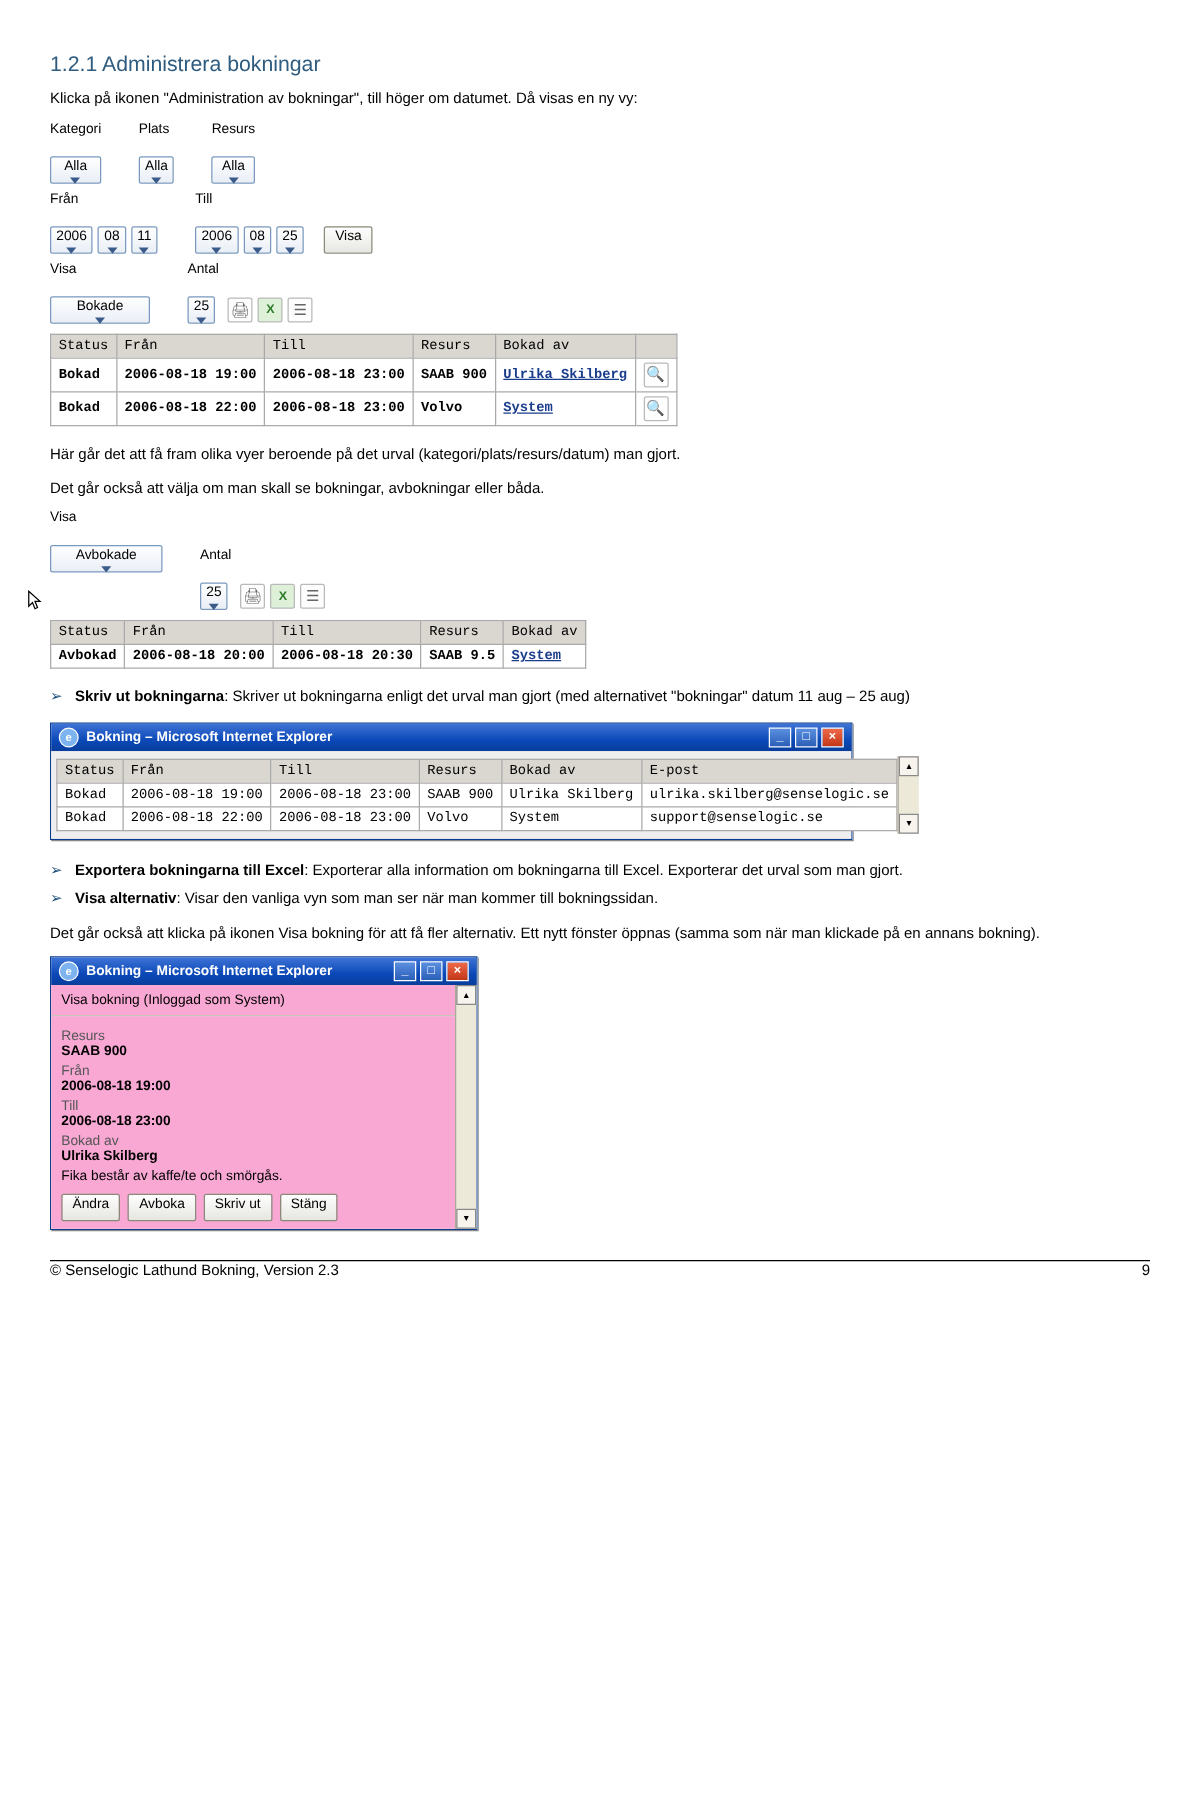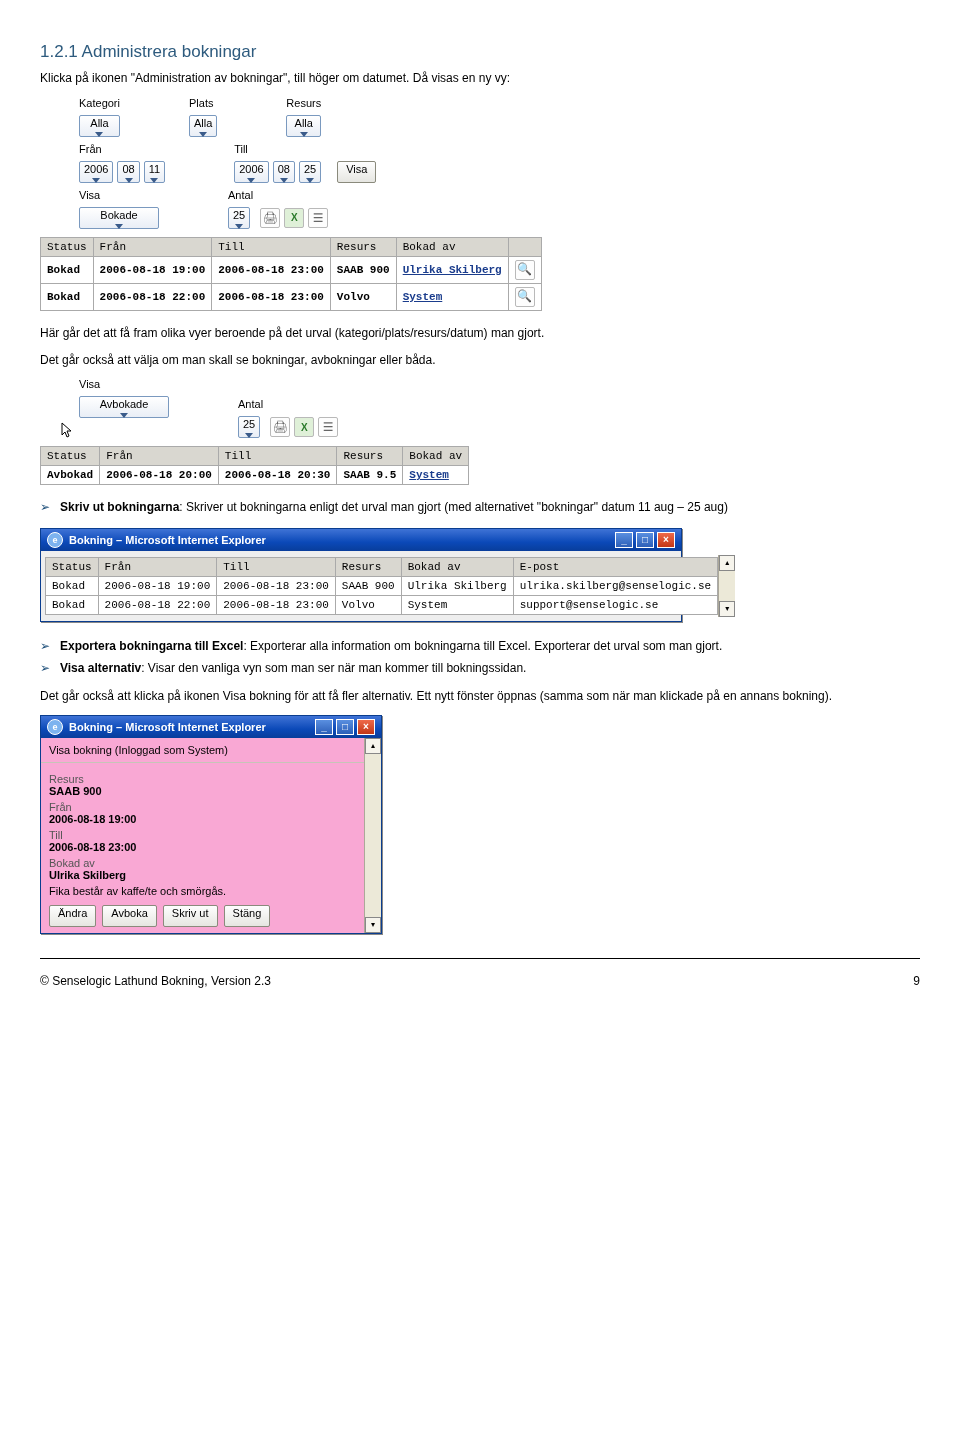--- a/index.html
+++ b/index.html
@@ -17,21 +17,21 @@
     font-size: 17px;
     font-weight: normal;
     color: #2e5b7e;
     margin: 12px 0 8px 0;
   }
   p { margin: 4px 0 10px 0; line-height: 1.4; }
   a { color: #1a3c8c; text-decoration: underline; }
 
   
   .form-row { display: flex; gap: 30px; margin: 6px 0; }
-  .field { display: flex; flex-direction: column; font-size: 11px; gap: 6px; margin-left: 39px; }
+  .field { display: flex; flex-direction: column; font-size: 11px; gap: 16px; }
   .field label { color: #000; font-weight: normal; }
   .dropdown, .btn {
     background: linear-gradient(#fff,#e9eef6);
     border: 1px solid #7a99bf;
     padding: 1px 4px;
     font-size: 11px;
     display: inline-flex;
     align-items: center;
     gap: 3px;
     height: 18px;
@@ -127,21 +127,21 @@
   }
 
   .cursor-ptr {
     display:inline-block; width:12px; height:16px; position:relative;
     margin-left:-18px; margin-top:-2px; vertical-align:top;
   }
   .cursor-ptr svg { position:absolute; left:0; top:0; }
 
   .footer-row {
     display:flex; justify-content:space-between; align-items:center;
-    border-top:1px solid #000; margin-top:24px; padding-top:15px;
+    border-top:1px solid #000; margin-top:24px; padding-top:0;
     font-size:12px;
   }
 </style>
 </head>
 <body>
 
 <h2>1.2.1 Administrera bokningar</h2>
 <p>Klicka på ikonen "Administration av bokningar", till höger om datumet. Då visas en ny vy:</p>
 
 <div>

